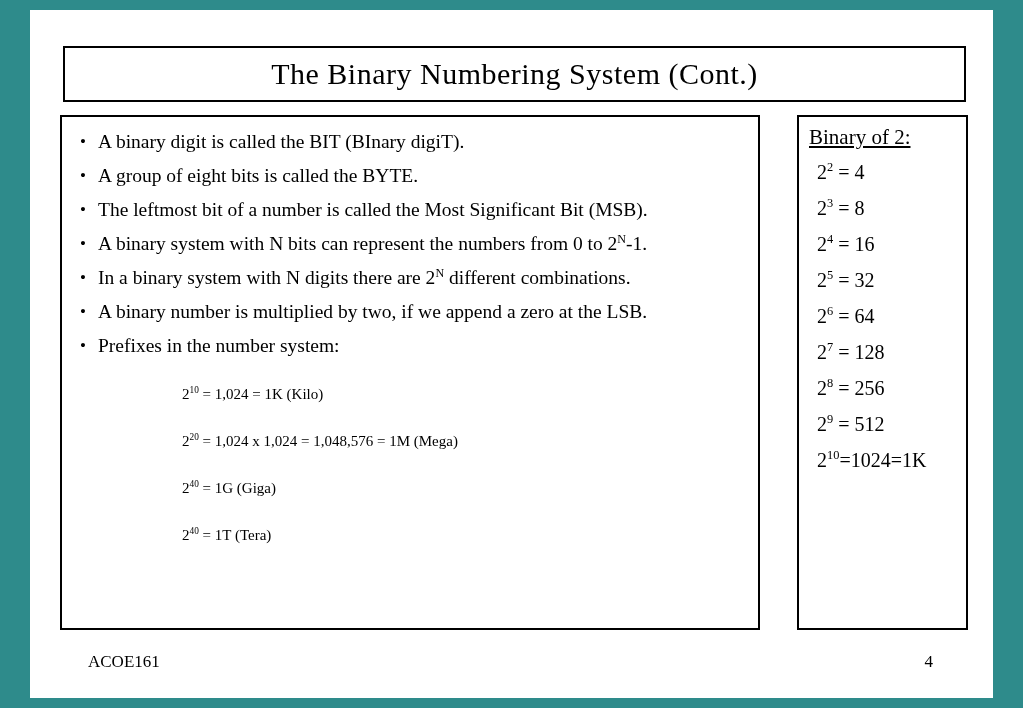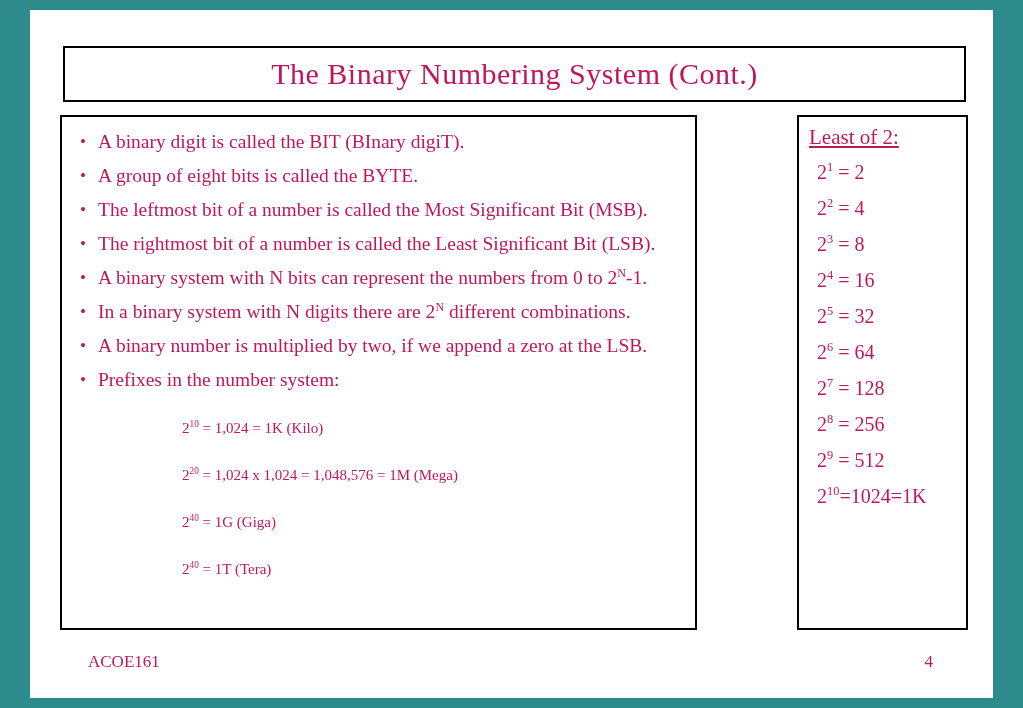--- a/index.html
+++ b/index.html
@@ -2,21 +2,21 @@
 <html><head>
 <meta charset="utf-8">
 <style>
   html, body { margin: 0; padding: 0; }
   .frame {
     position: relative;
     width: 1023px;
     height: 708px;
     background: #2e8b8b;
     font-family: "Liberation Serif", "DejaVu Serif", serif;
-    color: #be185d;
+    color: #000000;
     overflow: hidden;
   }
   .slide {
     position: absolute;
     left: 30px; top: 10px;
     width: 963px; height: 688px;
     background: #ffffff;
   }
   .title-box {
     position: absolute;
@@ -29,21 +29,21 @@
   .title-box h1 {
     margin: 0;
     font-size: 30px;
     font-weight: normal;
     letter-spacing: 0.5px;
     white-space: nowrap;
   }
   .content-box {
     position: absolute;
     left: 30px; top: 105px;
-    width: 637px; height: 515px;
+    width: 700px; height: 515px;
     border: 2px solid #000;
     box-sizing: border-box;
     padding: 8px 6px 0 10px;
   }
   .bullets { list-style: none; margin: 0; padding: 0; }
   .bullets li {
     position: relative;
     padding-left: 26px;
     font-size: 19.5px;
     line-height: 34px;
@@ -104,37 +104,35 @@
 
     <div class="title-box">
       <h1>The Binary Numbering System (Cont.)</h1>
     </div>
 
     <div class="content-box">
       <ul class="bullets">
         <li>A binary digit is called the BIT (BInary digiT).</li>
         <li>A group of eight bits is called the BYTE.</li>
         <li>The leftmost bit of a number is called the Most Significant Bit (MSB).</li>
-        <li>The rightmost bit of a number is called the Least Significant Bit (LSB).</li>
         <li>A binary system with N bits can represent the numbers from 0 to 2<sup>N</sup>-1.</li>
         <li>In a binary system with N digits there are 2<sup>N</sup> different combinations.</li>
         <li>A binary number is multiplied by two, if we append a zero at the LSB.</li>
         <li>Prefixes in the number system:</li>
       </ul>
       <div class="prefix-lines">
         <div class="prefix-line">2<sup>10</sup> = 1,024 = 1K (Kilo)</div>
         <div class="prefix-line">2<sup>20</sup> = 1,024 x 1,024 = 1,048,576 = 1M (Mega)</div>
         <div class="prefix-line">2<sup>40</sup> = 1G (Giga)</div>
         <div class="prefix-line">2<sup>40</sup> = 1T (Tera)</div>
       </div>
     </div>
 
     <div class="powers-box">
-      <div class="powers-heading">Least of 2:</div>
-      <div class="power-item">2<sup>1</sup> = 2</div>
+      <div class="powers-heading">Binary of 2:</div>
       <div class="power-item">2<sup>2</sup> = 4</div>
       <div class="power-item">2<sup>3</sup> = 8</div>
       <div class="power-item">2<sup>4</sup> = 16</div>
       <div class="power-item">2<sup>5</sup> = 32</div>
       <div class="power-item">2<sup>6</sup> = 64</div>
       <div class="power-item">2<sup>7</sup> = 128</div>
       <div class="power-item">2<sup>8</sup> = 256</div>
       <div class="power-item">2<sup>9</sup> = 512</div>
       <div class="power-item">2<sup>10</sup>=1024=1K</div>
     </div>

